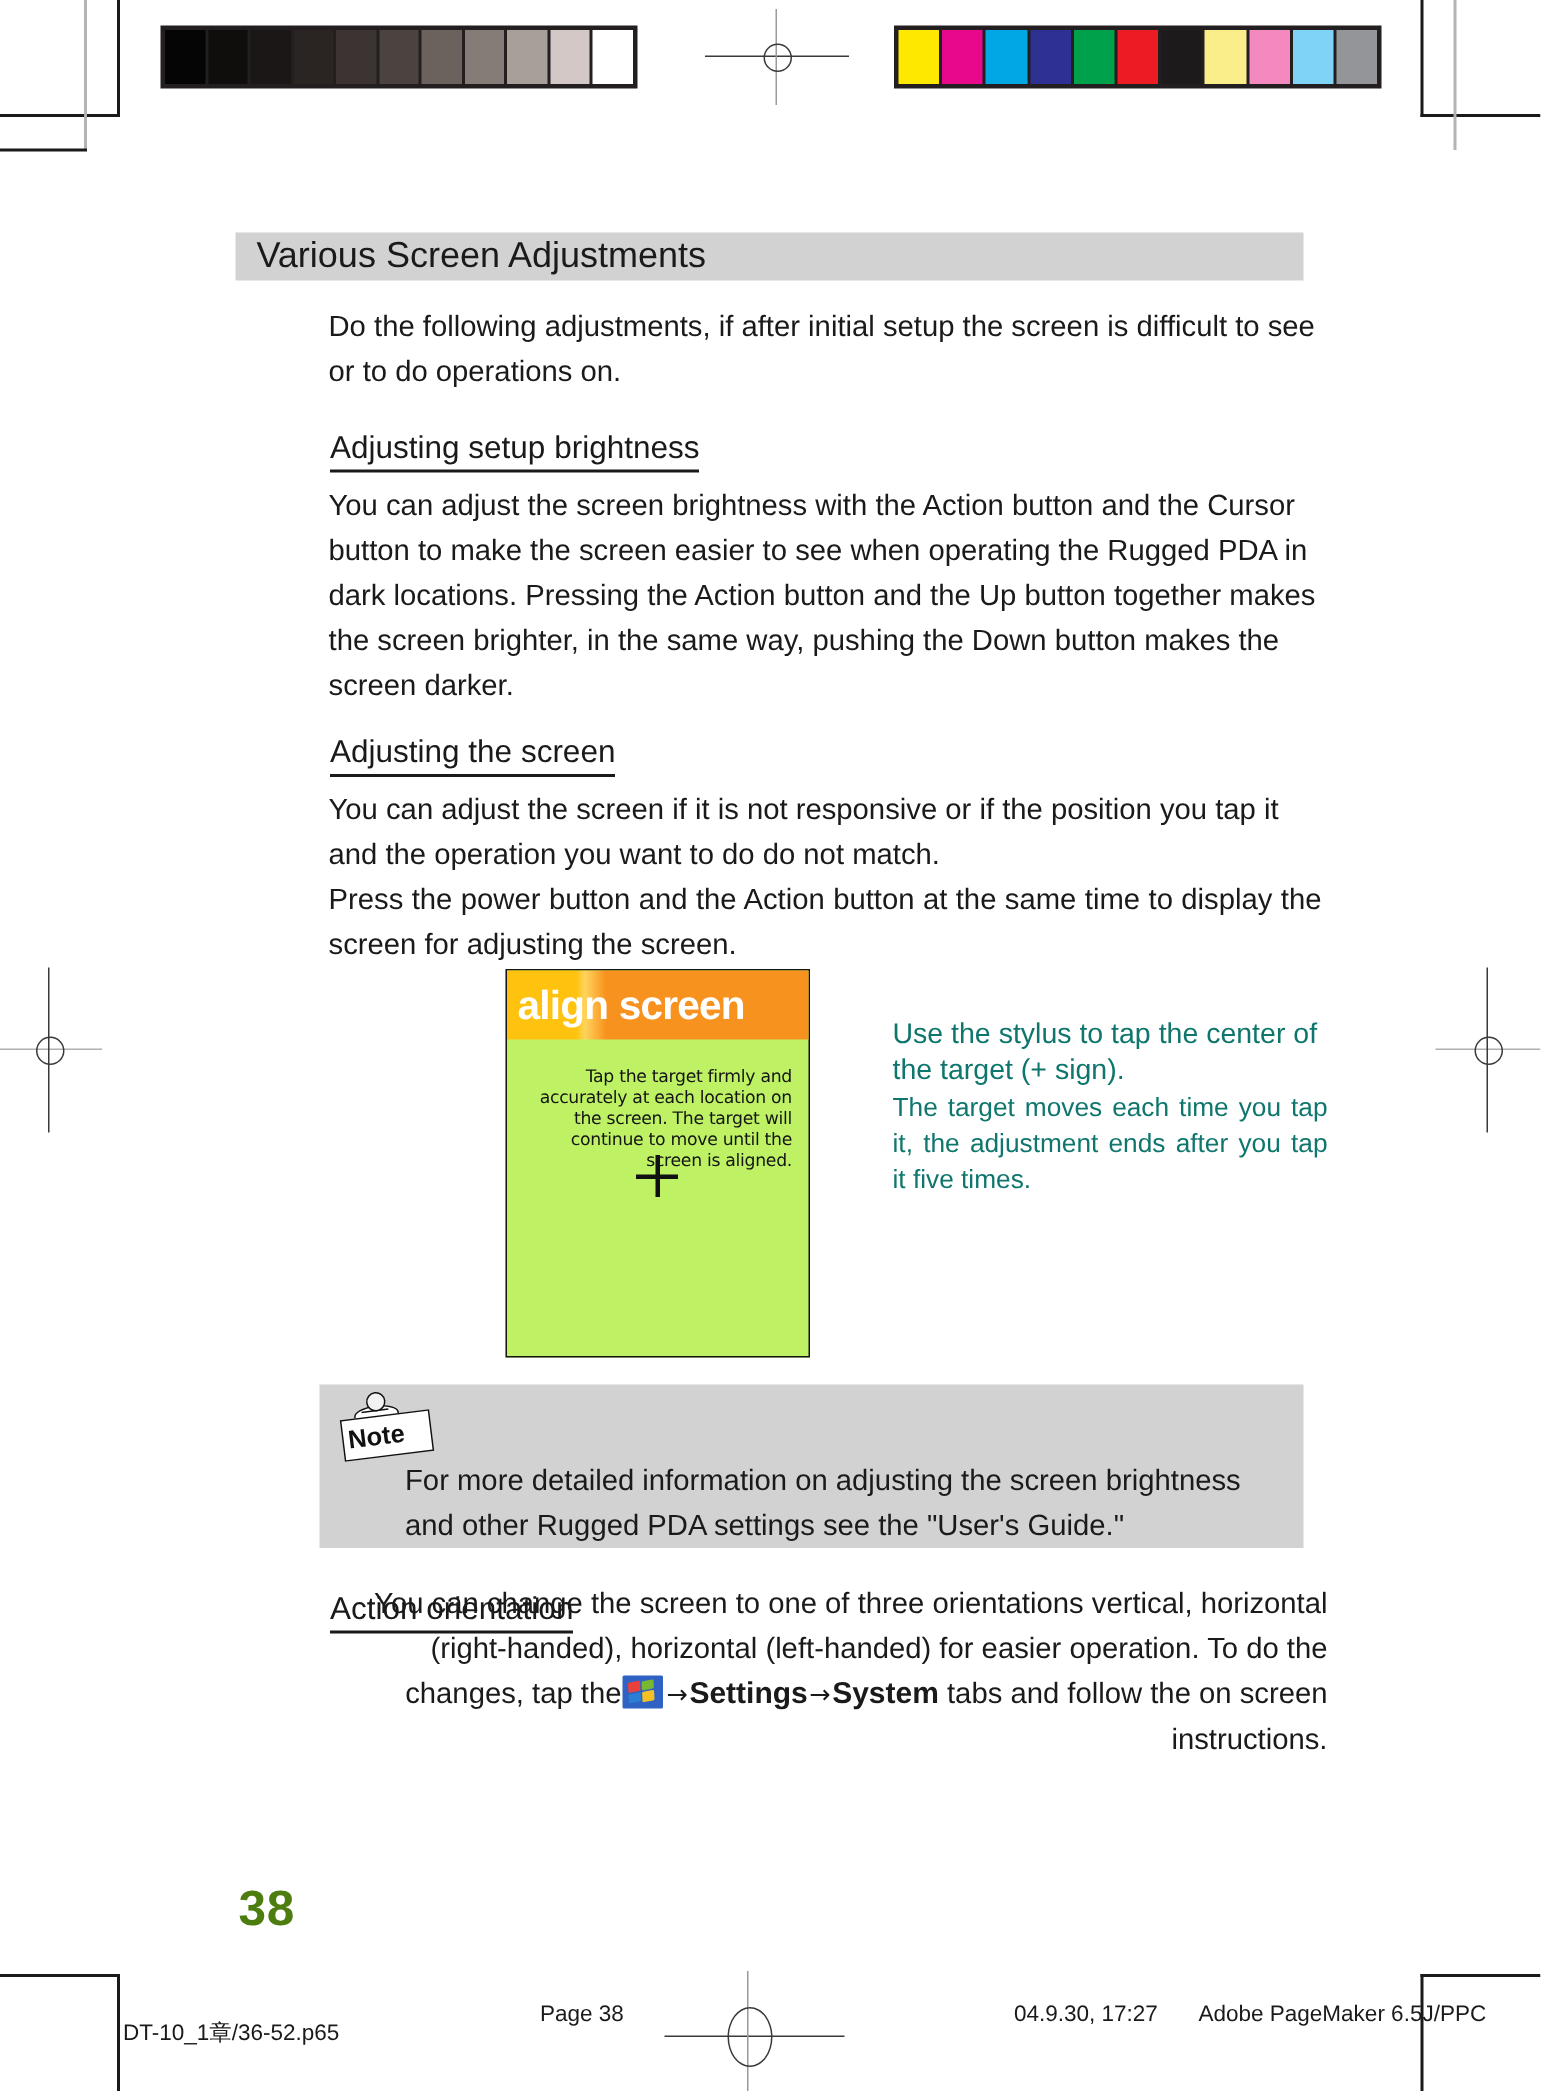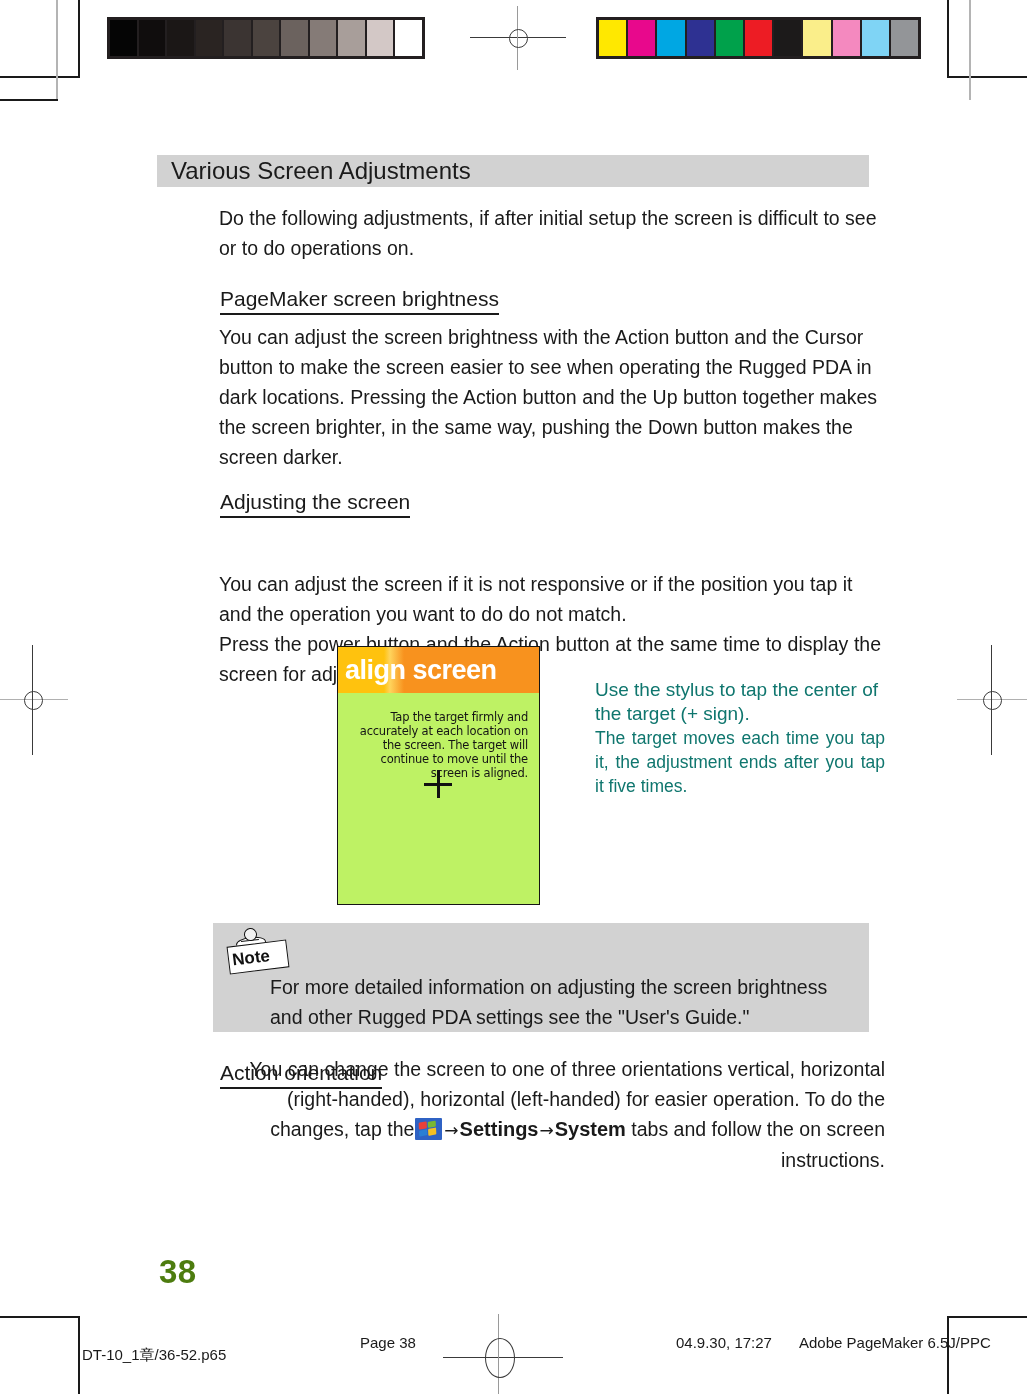--- a/index.html
+++ b/index.html
@@ -99,21 +99,21 @@
     border-bottom: 2px solid #1a1a1a;
     display: inline-block;
     padding-bottom: 1px;
     white-space: nowrap;
   }
 
   #intro-text { left: 219px; top: 203px; width: 660px; }
   #brightness-heading { left: 220px; top: 286px; }
   #brightness-text { left: 219px; top: 322px; width: 662px; }
   #adjust-heading { left: 220px; top: 489px; }
-  #adjust-text { left: 219px; top: 525px; width: 662px; margin-top: 44px; }
+  #adjust-text { left: 219px; top: 525px; width: 662px; }
   #adjust-text .justify-line { display: block; text-align: justify; }
   #orientation-heading { left: 220px; top: 1060px; }
   #orientation-text { left: 219px; top: 1054px; width: 666px; text-align: right; }
 
   
   #pda-figure {
     position: absolute;
     left: 337px; top: 646px;
     width: 203px; height: 259px;
     border: 1.5px solid #151515;
@@ -391,21 +391,21 @@
     <div class="patch" style="background: rgb(127, 212, 245);"></div>
     <div class="patch" style="background: rgb(147, 149, 152);"></div>
   </div>
 
 <div id="content">
 
   <div id="section-heading">Various Screen Adjustments</div>
 
   <div id="intro-text" class="body-text">Do the following adjustments, if after initial setup the screen is difficult to see or to do operations on.</div>
 
-  <div id="brightness-heading" class="sub-heading">PageMaker screen brightness</div>
+  <div id="brightness-heading" class="sub-heading">Adjusting setup brightness</div>
 
   <div id="brightness-text" class="body-text">You can adjust the screen brightness with the Action button and the Cursor button to make the screen easier to see when operating the Rugged PDA in dark locations. Pressing the Action button and the Up button together makes the screen brighter, in the same way, pushing the Down button makes the screen darker.</div>
 
   <div id="adjust-heading" class="sub-heading">Adjusting the screen</div>
 
   <div id="adjust-text" class="body-text">
     <span>You can adjust the screen if it is not responsive or if the position you tap it and the operation you want to do do not match.</span>
     <span class="justify-line">Press the power button and the Action button at the same time to display the screen for adjusting the screen.</span>
   </div>
 

